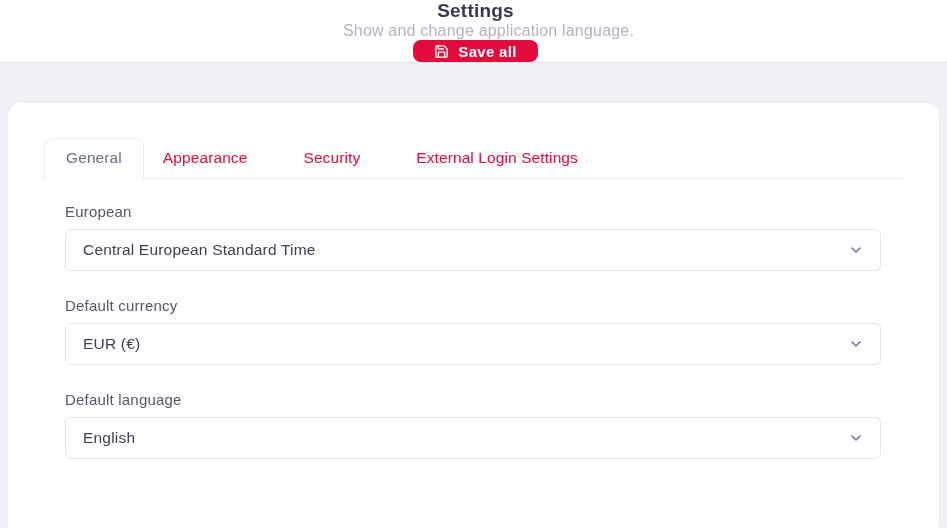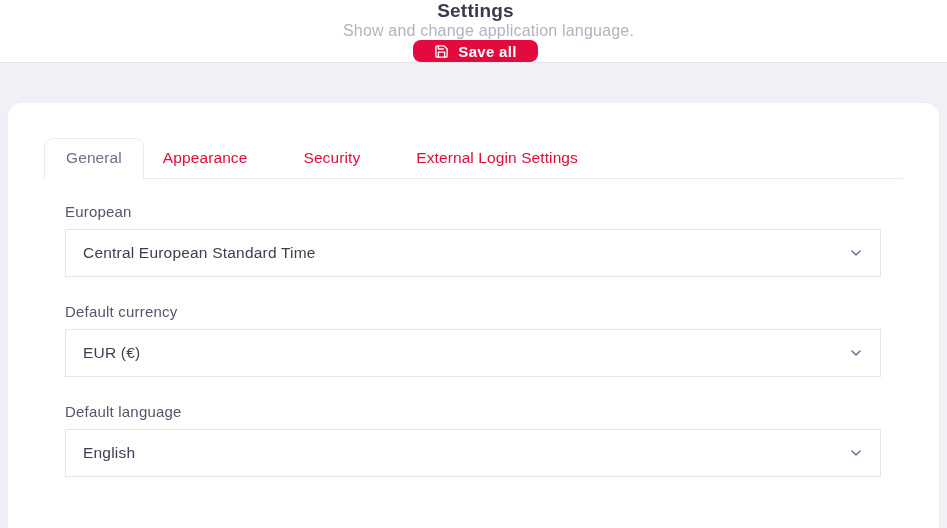--- a/index.html
+++ b/index.html
@@ -99,23 +99,23 @@
   .form-group:last-child { margin-bottom: 8px; }
   .form-label {
     display: block;
     font-size: 15px;
     color: #54566b;
     letter-spacing: 0.2px;
     margin-bottom: 9px;
   }
   .select-box {
     position: relative;
-    height: 48px;
+    height: 42px;
     border: 1px solid #e3e5ee;
-    border-radius: 0;
+    border-radius: 5px;
     background: #ffffff;
     display: flex;
     align-items: center;
     padding: 0 44px 0 17px;
     cursor: pointer;
   }
   .select-value {
     font-size: 15.5px;
     color: #3c3e52;
     letter-spacing: 0.2px;

